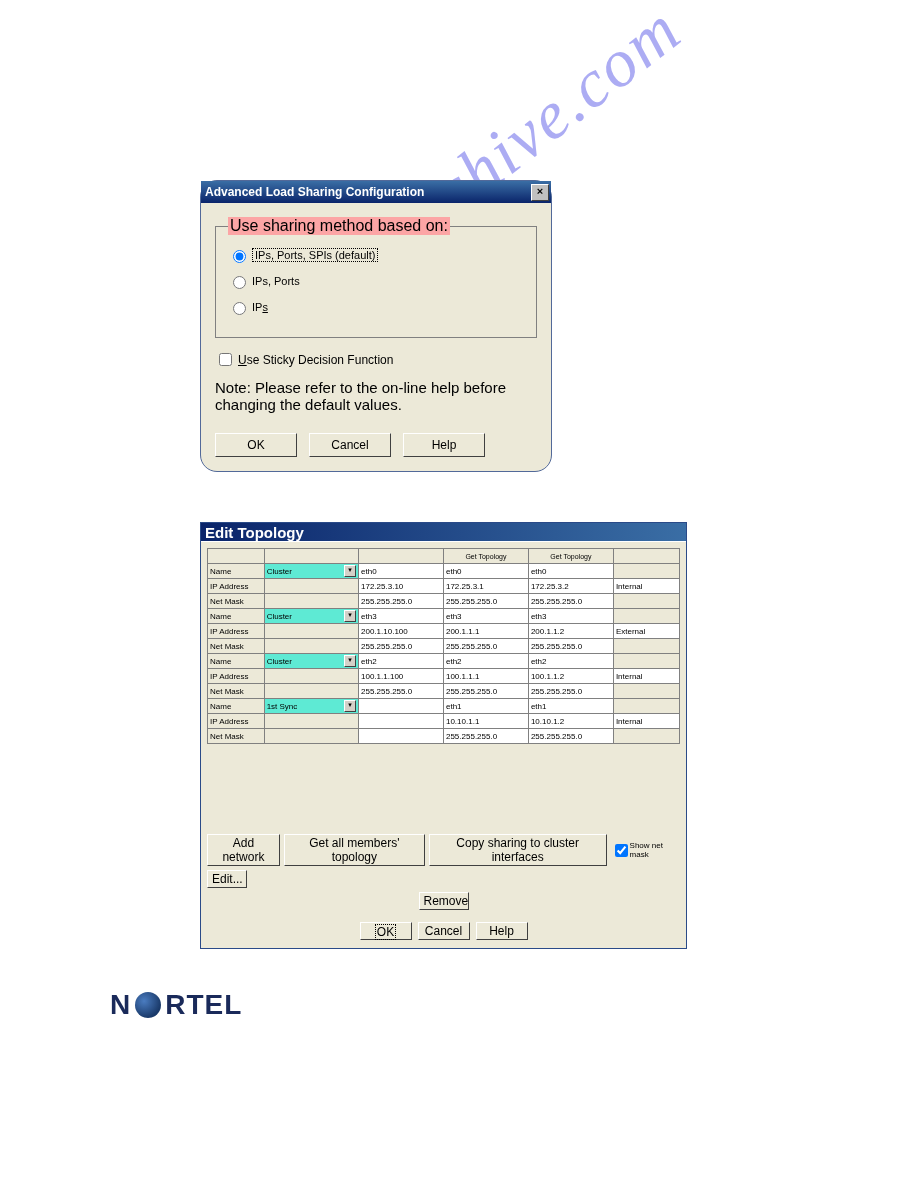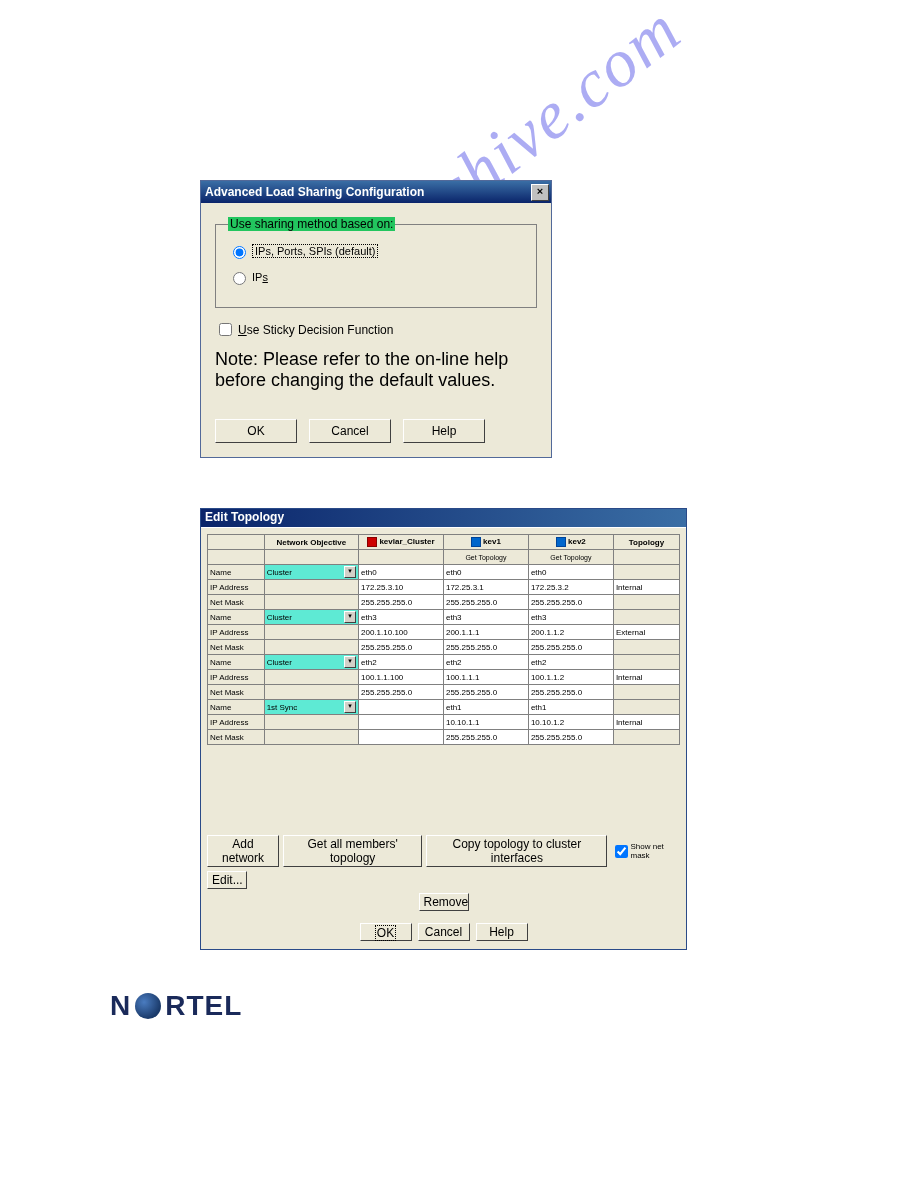--- a/index.html
+++ b/index.html
@@ -51,22 +51,22 @@
   }
   .body-area {
     padding: 14px 14px 14px 14px;
   }
   fieldset {
     border: 1px solid #808080;
     padding: 8px 12px 12px 12px;
     margin: 0 0 12px 0;
   }
   legend {
-    font-size: 12px;
-    background: #22c55e;
+    font-size: 16px;
+    background: #fca5a5;
     padding: 0 2px;
   }
   .radio-row {
     display: flex;
     align-items: center;
     margin: 10px 0;
   }
   .radio-row.first {
     margin-top: 4px;
   }
@@ -78,22 +78,22 @@
     padding: 0 2px;
   }
   .checkbox-row {
     display: flex;
     align-items: center;
     margin-bottom: 10px;
     font-size: 12px;
   }
   .checkbox-row input { margin-right: 6px; }
   .note-text {
-    font-size: 18px;
-    margin-bottom: 28px;
+    font-size: 15px;
+    margin-bottom: 20px;
   }
   .btn-row {
     display: flex;
     gap: 12px;
     justify-content: flex-start;
     margin-top: 4px;
   }
   .win-btn {
     background: #ece9d8;
     border: 1px solid #404040;
@@ -113,21 +113,21 @@
   .dialog2 {
     border: 1px solid #2a4a88;
     background: #ece9d8;
     width: 485px;
   }
   .titlebar2 {
     height: 16px;
     background: linear-gradient(90deg, #0a246a 0%, #3a6ea5 100%);
     color: #fff;
     font-weight: bold;
-    font-size: 12px;
+    font-size: 15px;
     padding: 1px 4px;
   }
   .tbl-wrap {
     border-top: 1px solid #fff;
     padding: 6px;
   }
   table.topo {
     border-collapse: collapse;
     width: 100%;
     font-size: 8px;
@@ -241,31 +241,35 @@
     display:inline-block;
   }
 </style>
 </head>
 <body>
 
 <div class="page" style="position:relative;">
 
   <div class="watermark">manualshive.com</div>
 
-  <div class="win-dialog" style="position:relative; z-index:2;">
+  <div class="win-dialog" style="position:relative; z-index:2;border-radius:17px;">
     <div class="titlebar">
       <span class="title-text">Advanced Load Sharing Configuration</span>
       <div class="close-btn">×</div>
     </div>
     <div class="body-area">
       <fieldset>
         <legend>Use sharing method based on:</legend>
         <label class="radio-row first">
           <input type="radio" name="sm" checked="" style="">
           <span class="focus-box">IPs, Ports, SPIs (default)</span>
+        </label>
+        <label class="radio-row">
+          <input type="radio" name="sm" style="">
+          <span>IPs, Ports</span>
         </label>
         <label class="radio-row">
           <input type="radio" name="sm" style="">
           <span>IP<span class="under">s</span></span>
         </label>
       </fieldset>
       <label class="checkbox-row">
         <input type="checkbox" style="">
         <span><span class="under">U</span><span>se Sticky Decision Function</span></span>
       </label>
@@ -287,28 +291,20 @@
         <table class="topo">
           <colgroup>
             <col style="width:12%">
               <col style="width:20%">
               <col style="width:18%" class="highlight-col">
               <col style="width:18%">
               <col style="width:18%">
               <col style="width:14%">
           </colgroup>
           <tbody>
-              <tr>
-            <th></th>
-            <th>Network Objective</th>
-            <th><span class="th-icon red"></span><span>kevlar_Cluster</span></th>
-            <th><span class="th-icon blue"></span><span>kev1</span></th>
-            <th><span class="th-icon blue"></span><span>kev2</span></th>
-            <th>Topology</th>
-          </tr>
           <tr class="get-row">
             <td class="label-cell"></td>
                 <td class="label-cell"></td>
                 <td class="label-cell"></td>
             <td class="label-cell">Get Topology</td>
             <td class="label-cell">Get Topology</td>
             <td class="label-cell"></td>
           </tr>
 
           <tr>
@@ -431,21 +427,21 @@
             <td class="label-cell"></td>
           </tr>
         </tbody>
           </table>
         <div style="height:80px;"></div>
       </div>
       <div class="bottom-panel">
         <div class="bottom-row1">
           <button class="small-btn">Add network</button>
           <button class="small-btn">Get all members' topology</button>
-          <button class="small-btn">Copy topology to cluster interfaces</button>
+          <button class="small-btn">Copy sharing to cluster interfaces</button>
           <label class="chk-net">
             <input type="checkbox" checked="" style="">
             <span>Show net mask</span>
           </label>
         </div>
         <div class="bottom-row2">
           <button class="small-btn" style="width:40px;">Edit...</button>
         </div>
         <div style="display:flex; align-items:center;flex-direction:column;">
           <div class="bottom-row2">

